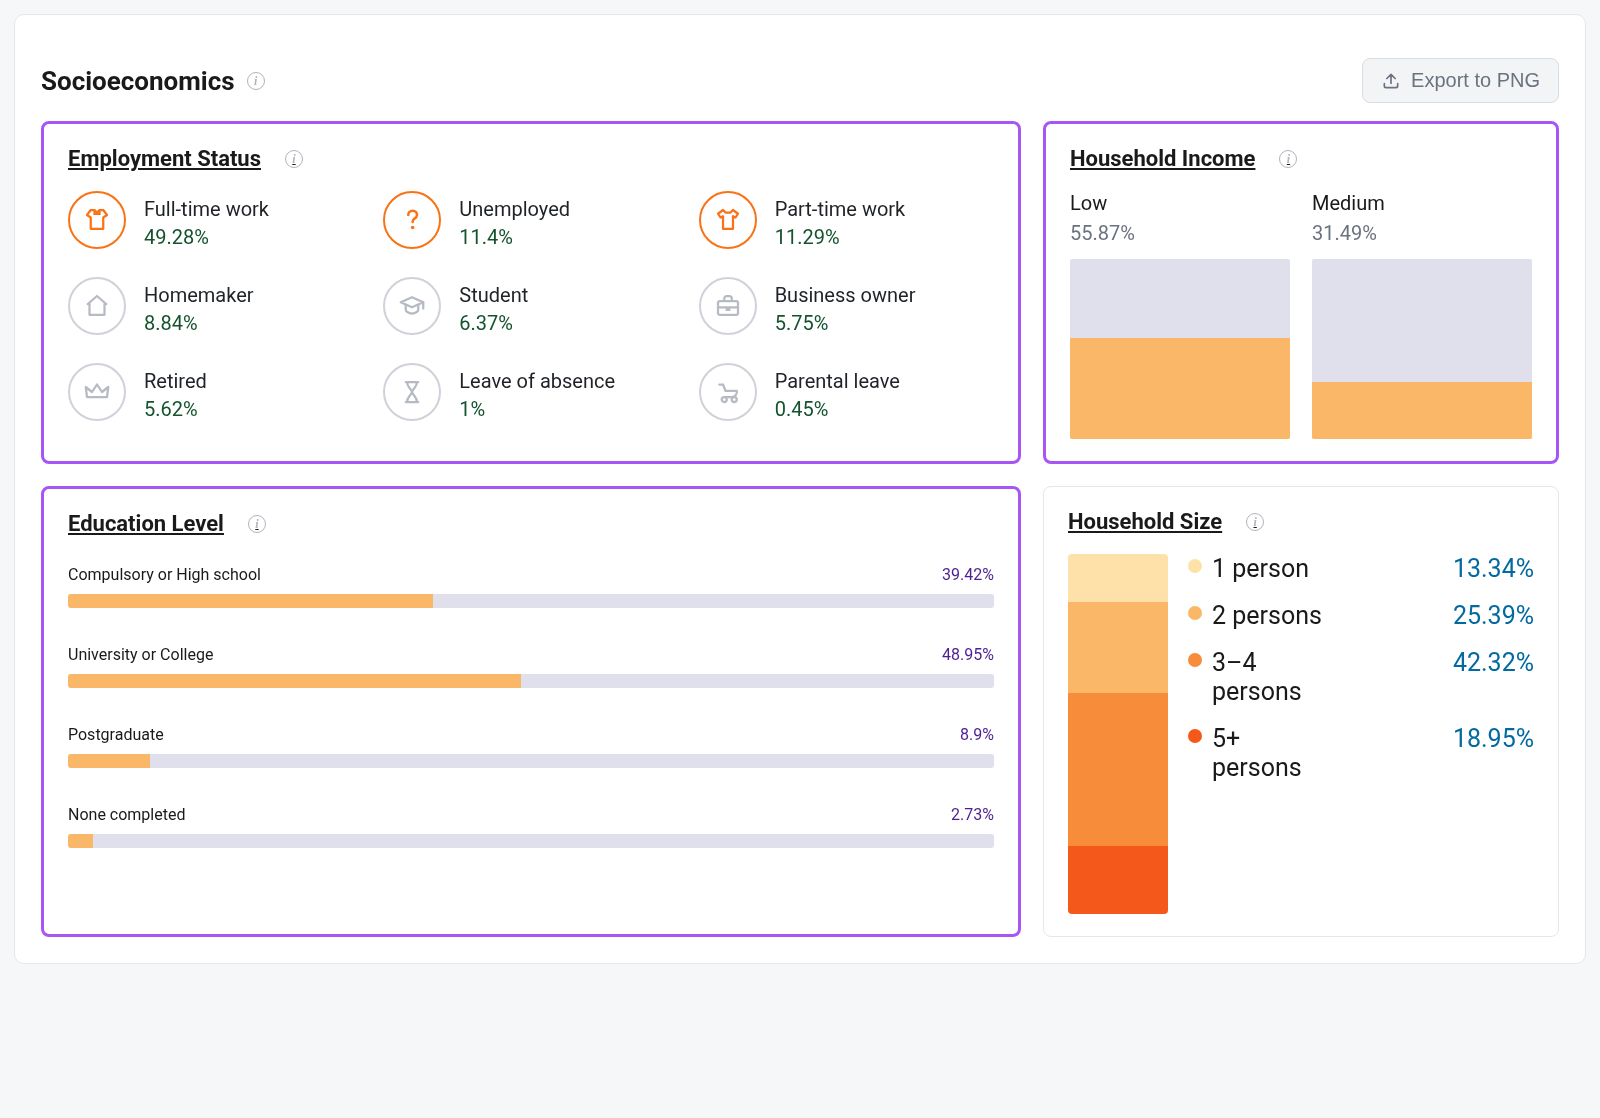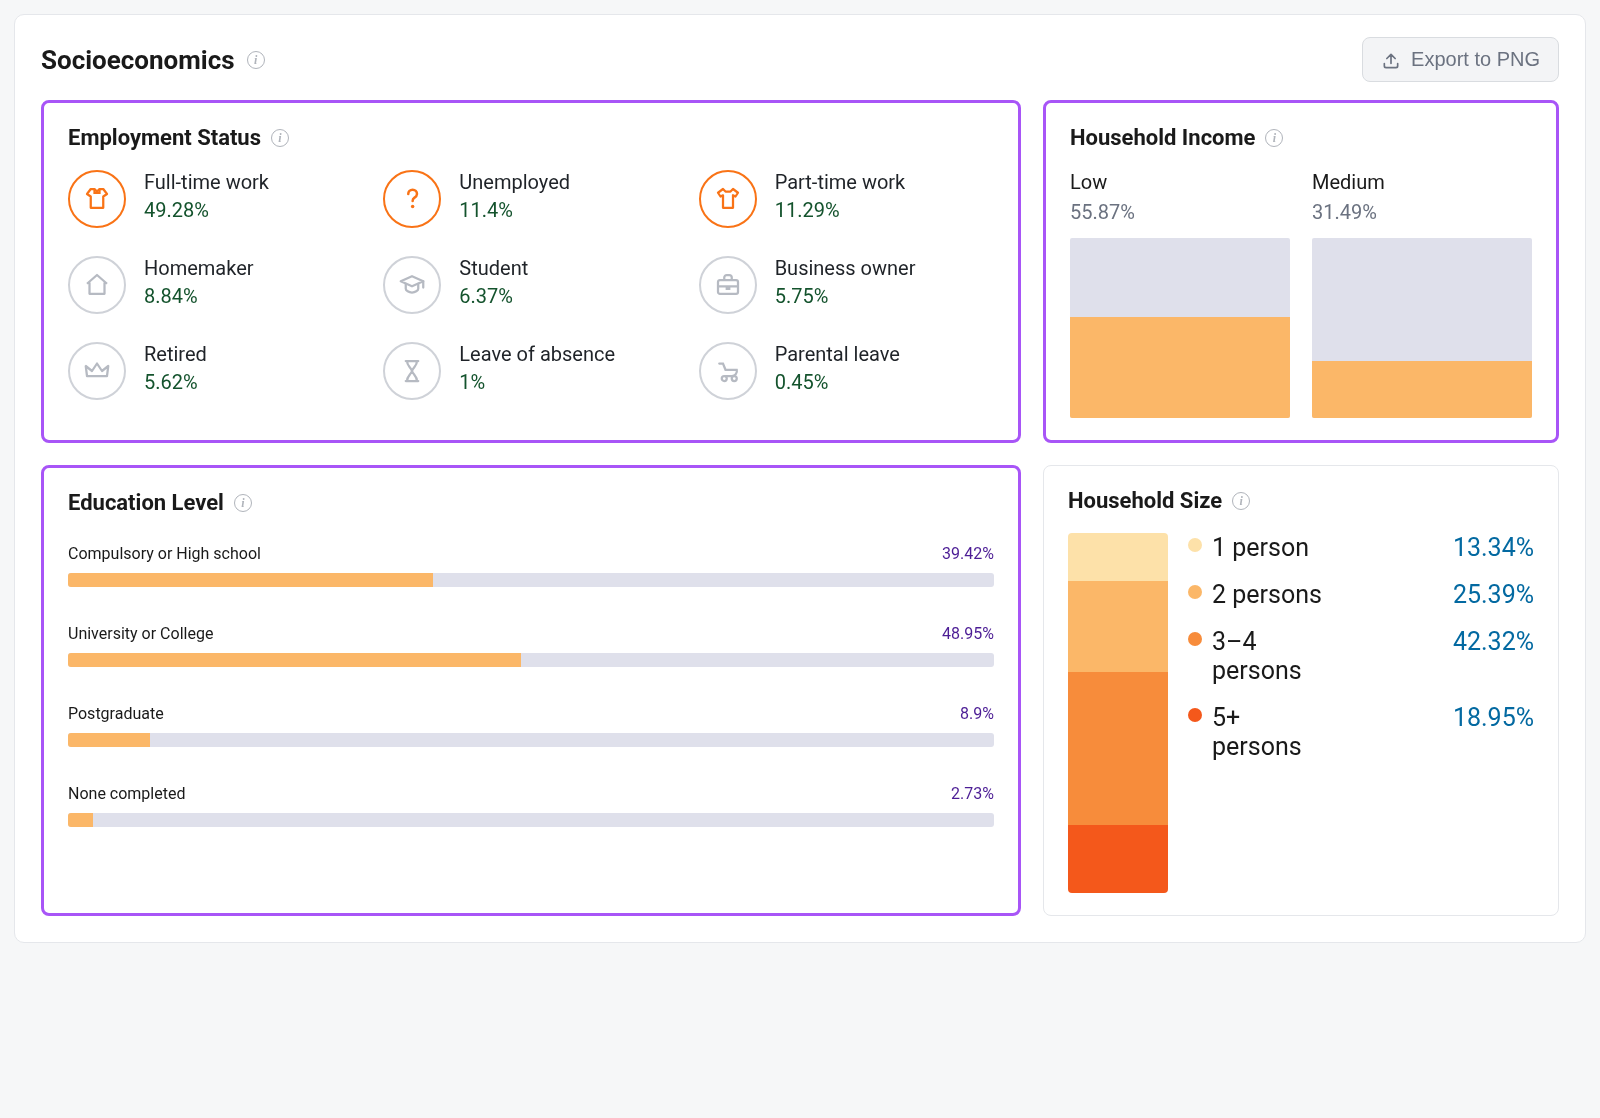--- a/index.html
+++ b/index.html
@@ -14,20 +14,21 @@
     background: #fff;
     border: 1px solid #e5e7eb;
     border-radius: 10px;
     padding: 22px 26px 26px;
   }
   .panel-header {
     display: flex;
     align-items: center;
     justify-content: space-between;
     margin-bottom: 18px;
+    margin-top: 21px;
   }
   .panel-title {
     font-size: 26px;
     font-weight: 700;
     display: flex;
     align-items: center;
     gap: 12px;
   }
   .info-icon {
     display: inline-flex;
@@ -38,21 +39,21 @@
     border-radius: 50%;
     color: #b0b4bb;
     font-family: Georgia, "Times New Roman", serif;
     font-style: italic;
     font-weight: 600;
     font-size: 12px;
     line-height: 1;
   }
   .export-btn {
     display: flex;
-    align-items: flex-end;
+    align-items: center;
     gap: 10px;
     background: #f3f4f6;
     border: 1px solid #d9dce0;
     border-radius: 8px;
     padding: 10px 18px;
     font-size: 20px;
     color: #6b7280;
     cursor: pointer;
   }
   .export-btn svg { width: 20px; height: 20px; }
@@ -65,33 +66,34 @@
     border: 1px solid #e5e7eb;
     border-radius: 8px;
     padding: 22px 24px;
   }
   .card.highlight { border: 3px solid #a855f7; }
   .card-title {
     font-size: 22px;
     font-weight: 700;
     display: flex;
     align-items: center;
-    gap: 10px;
+    gap: 24px;
     margin-bottom: 20px;
+    text-decoration: underline;
   }
   
   .emp-grid {
     display: grid;
     grid-template-columns: repeat(3, 1fr);
     row-gap: 28px;
     column-gap: 20px;
   }
   .stat {
     display: flex;
-    align-items: flex-start;
+    align-items: flex-end;
     gap: 18px;
   }
   .stat .circle {
     width: 58px; height: 58px;
     border-radius: 50%;
     display: flex; align-items: center; justify-content: center;
   }
   .circle.orange { border: 2.5px solid #f97316; color: #f97316; }
   .circle.grey   { border: 2.5px solid #cfd2d8; color: #b6bac2; }
   .circle svg { width: 30px; height: 30px; }

